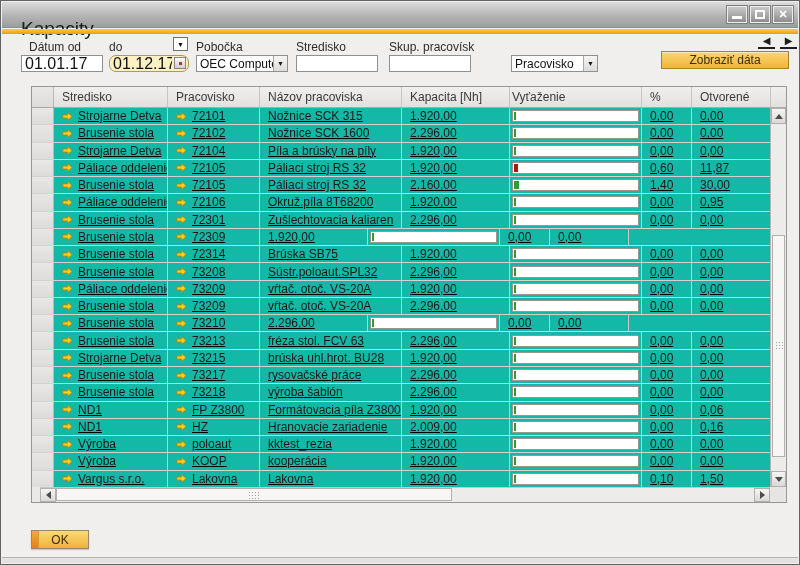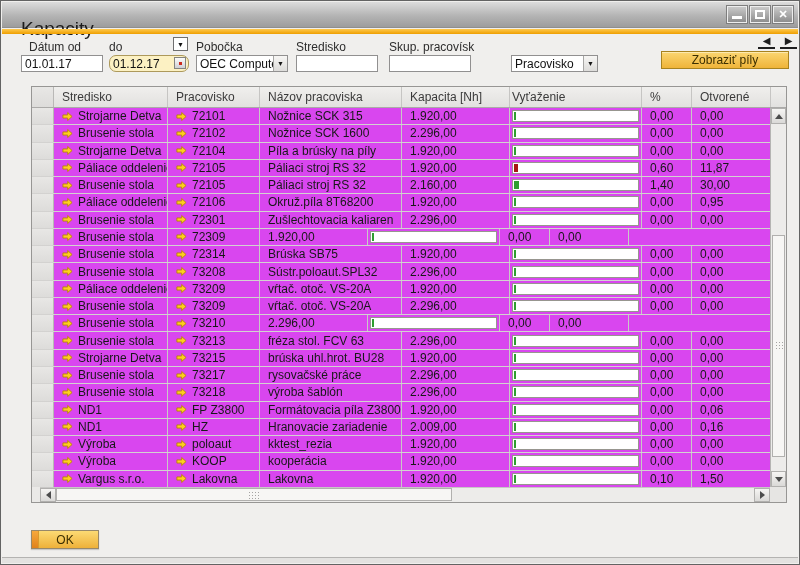--- a/index.html
+++ b/index.html
@@ -14,21 +14,21 @@
   .wb{width:20px;height:17px;background:linear-gradient(#c9c9c9,#8e8e8e);border:1px solid #ededed;
       box-shadow:0 0 0 1px #7e7e7e;position:relative;cursor:pointer;}
   .wb .min{position:absolute;left:4px;right:4px;bottom:3px;height:3px;background:#fff;}
   .wb .max{position:absolute;left:4px;top:3px;width:10px;height:9px;border:2px solid #fff;}
   .wb .cls{position:absolute;inset:0;display:flex;align-items:center;justify-content:center;
       color:#fff;font-size:11px;font-weight:bold;}
   .goldstrip{position:absolute;left:1px;right:1px;top:28px;height:5px;
     background:linear-gradient(#ffc94e,#ee9f00);}
   
   .lbl{position:absolute;font-size:12px;color:#2d2d2d;}
-  .fld{position:absolute;height:17px;border:1px solid #919090;background:#fff;font-size:12px;
+  .fld{position:absolute;height:17px;border:1px solid #919090;background:#fff;font-size:16px;
        padding:0 3px;font-family:inherit;color:#111;outline:none;}
   .fld.hl{background:#fcf1c3;border-color:#ad995b;}
   .dpicker{position:absolute;width:12px;height:12px;border:1px solid #84837f;
       background:linear-gradient(#fbfbfb,#cfcfd4);}
   .dpicker::after{content:"";position:absolute;left:4px;top:4px;width:3px;height:3px;background:#cc2a1e;}
   .ddbtn{position:absolute;width:15px;height:14px;background:#fff;border:1px solid #6f6f6f;
       display:flex;align-items:center;justify-content:center;font-size:7px;color:#111;cursor:pointer;}
   .dd{position:absolute;height:17px;border:1px solid #919090;background:#fff;display:flex;
       align-items:stretch;font-size:12px;color:#111;cursor:pointer;}
   .dd .txt{flex:1;display:flex;align-items:center;padding:0 3px;overflow:hidden;white-space:nowrap;}
@@ -40,21 +40,21 @@
       font-size:12px;color:#3c2f00;display:flex;align-items:center;justify-content:center;cursor:pointer;
       box-shadow:inset 0 1px 0 #fde9ae;}
   
   .tbl{position:absolute;left:30px;top:85px;width:756px;height:417px;border:1px solid #979694;
        background:#eae9e7;}
   .th{position:absolute;left:0;top:0;right:0;height:21px;display:flex;
       background:linear-gradient(#f0efed,#e2e1df);border-bottom:1px solid #abaaa8;}
   .hc{display:flex;align-items:center;padding-left:8px;font-size:12px;color:#3a3a3a;
       border-right:1px solid #c6c5c3;overflow:hidden;white-space:nowrap;}
   .tbody{position:absolute;left:0;top:21px;width:739px;bottom:15px;display:flex;flex-direction:column;}
-  .tr{display:flex;flex:1 1 0;background:#d946ef;border-bottom:1px solid #d3d2d0;min-height:0;}
+  .tr{display:flex;flex:1 1 0;background:#14b8a6;border-bottom:1px solid #d3d2d0;min-height:0;text-decoration:underline;}
   .tr:last-child{border-bottom:none;}
   .td{display:flex;align-items:center;padding:0 4px 0 8px;border-right:1px solid #c9c8c6;
       overflow:hidden;white-space:nowrap;font-size:12px;color:#181818;}
   .c0{width:22px;padding:0;background:linear-gradient(#e8e7e5,#dddcda);border-right:1px solid #b9b8b6;}
   .c1{width:114px;}.c2{width:92px;}.c3{width:142px;}.c4{width:108px;}
   .c5{width:132px;padding:1px 2px;}.c6{width:50px;}.c7{width:79px;}
   .la{display:inline-flex;margin-right:5px;flex:none;}
   .meter{flex:1;height:12px;max-height:12px;background:#fff;border:1px solid #97968f;position:relative;}
   .meter i{position:absolute;left:1px;top:1px;bottom:1px;display:block;}
   
@@ -67,21 +67,21 @@
   .tri{width:0;height:0;border-style:solid;}
   .tri.up{border-width:0 4px 5px 4px;border-color:transparent transparent #4c4c4c transparent;}
   .tri.dn{border-width:5px 4px 0 4px;border-color:#4c4c4c transparent transparent transparent;}
   .tri.lf{border-width:4px 5px 4px 0;border-color:transparent #4c4c4c transparent transparent;}
   .tri.rt{border-width:4px 0 4px 5px;border-color:transparent transparent transparent #4c4c4c;}
   .thumb{position:absolute;background:#f7f6f4;border:1px solid #b1b0ae;}
   .grip{position:absolute;background-image:radial-gradient(#a5a4a2 34%,transparent 36%);
       background-size:3px 3px;}
   .corner{position:absolute;right:0;bottom:0;width:16px;height:15px;background:#e6e5e3;}
   
-  .btn-ok{position:absolute;left:30px;top:529px;width:68px;height:19px;border:1px solid #97886a;
+  .btn-ok{position:absolute;left:30px;top:529px;width:58px;height:19px;border:1px solid #97886a;
       background:linear-gradient(#fcda74,#eeb139);font-size:12px;color:#3c2f00;
       display:flex;align-items:center;justify-content:center;cursor:pointer;box-shadow:0 1px 1px #c9c8c6;}
   .btn-ok .cap{position:absolute;left:0;top:0;bottom:0;width:7px;
       background:linear-gradient(#f6a93c,#e0821c);border-right:1px solid #d99a2c;}
   .framebottom{position:absolute;left:1px;right:1px;bottom:1px;height:6px;background:#e3e2e0;
       border-top:1px solid #b4b3b1;}
 </style>
 </head>
 <body>
 
@@ -131,21 +131,21 @@
     </div>
 
     <div class="nav" style="left:757px;">
         <span>◀</span>
       </div>
     <div class="nav" style="left:779px;">
         <span>▶</span>
       </div>
 
     <div class="btn-gold" style="left:660px;top:50px;width:128px;height:18px;">
-      <span>Zobraziť píly</span>
+      <span>Zobraziť dáta</span>
     </div>
 
     <div class="tbl">
       <div class="th" id="thead">
         <div class="hc c0"></div>
       <div class="hc c1">Stredisko</div>
           <div class="hc c2">Pracovisko</div>
           <div class="hc c3">Názov pracoviska</div>
           <div class="hc c4">Kapacita [Nh]</div>
           <div class="hc c5">Vyťaženie</div>

